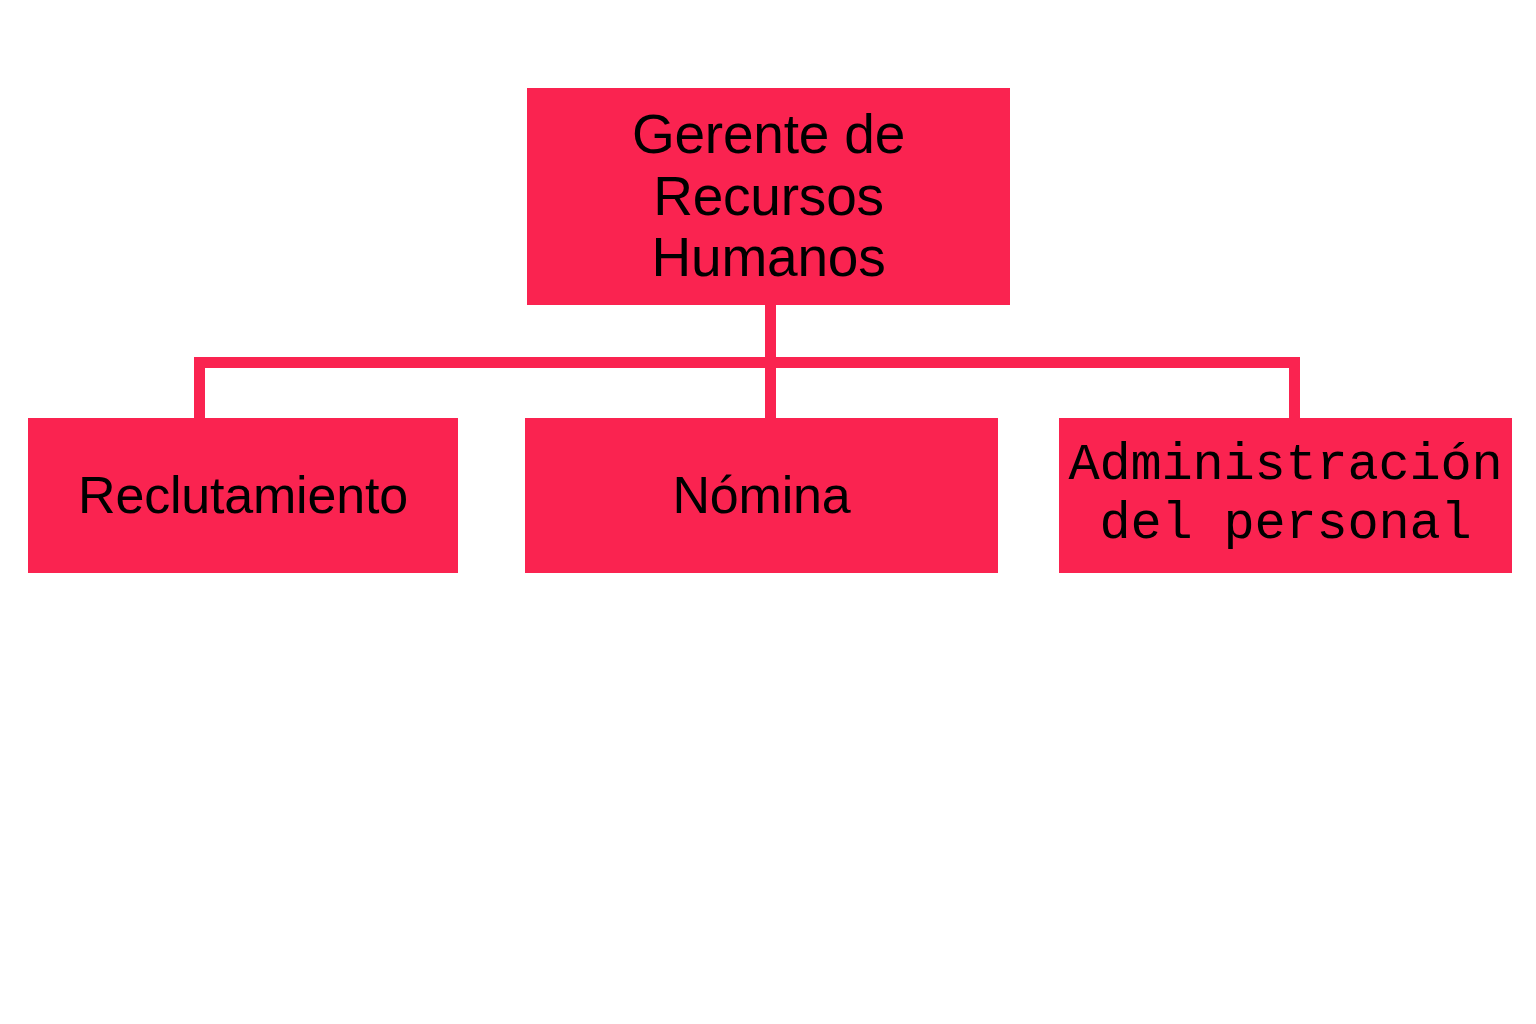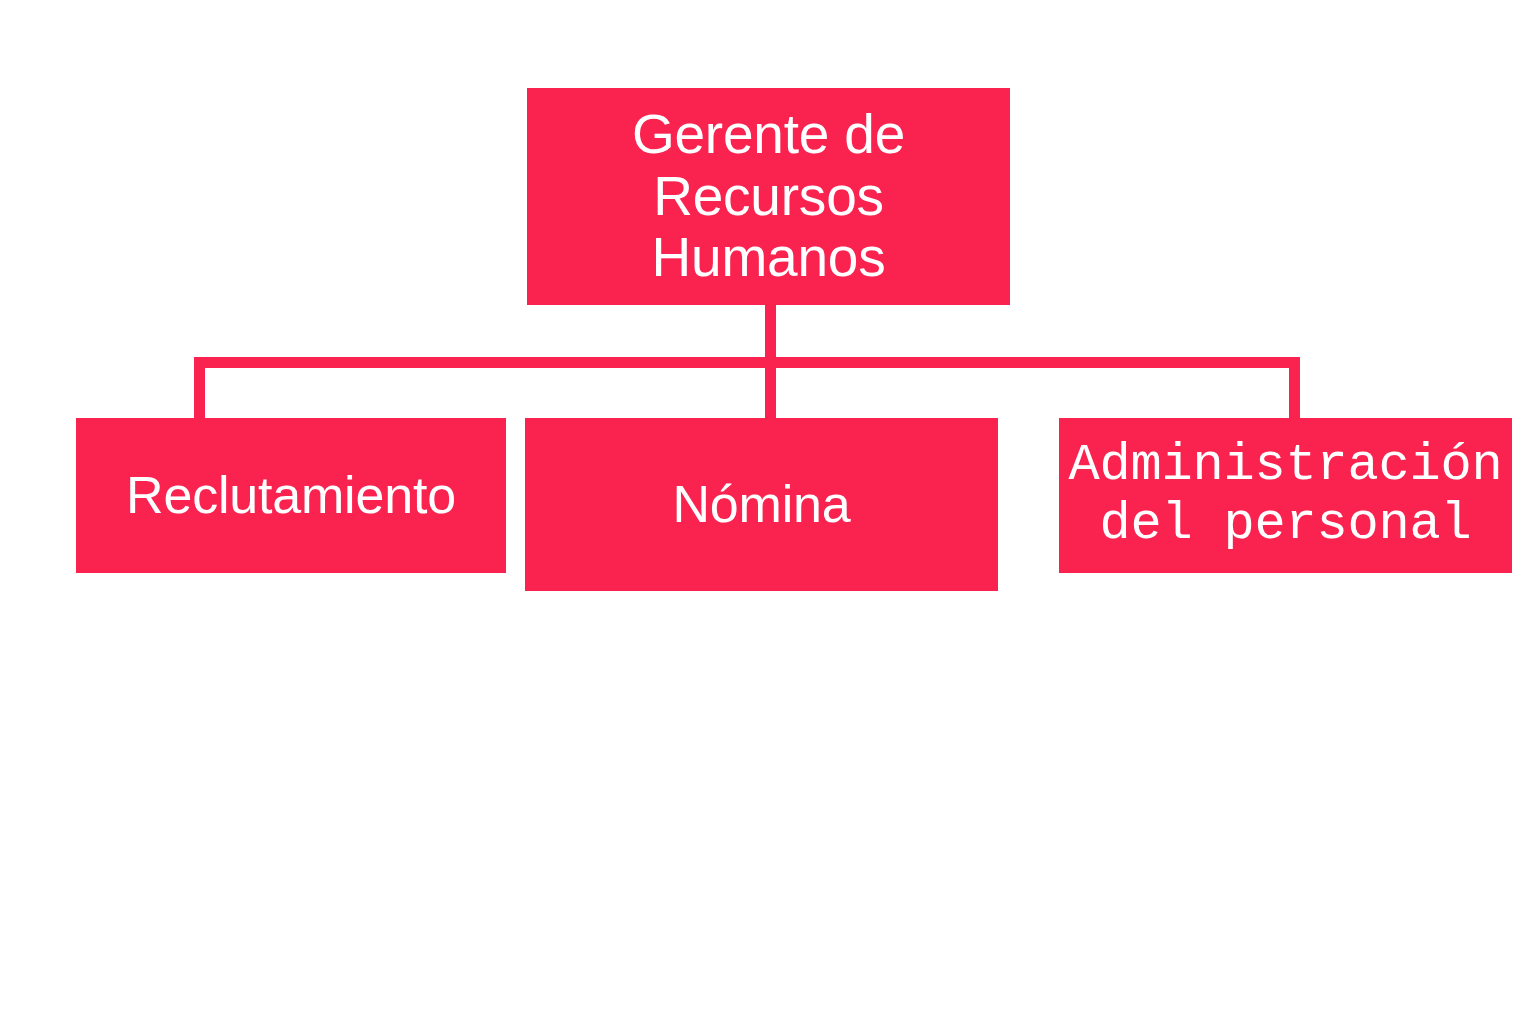--- a/index.html
+++ b/index.html
@@ -18,21 +18,21 @@
     position: relative;
     width: 1536px;
     height: 1024px;
     background: #ffffff;
   }
 
   
   .node {
     position: absolute;
     background: #fa2350;
-    color: #ffffff;
+    color: #000000;
     display: flex;
     align-items: center;
     justify-content: center;
     text-align: center;
     box-sizing: border-box;
     line-height: 1.12;
     letter-spacing: -0.2px;
     -webkit-font-smoothing: antialiased;
   }
 
@@ -51,27 +51,26 @@
     font-size: 55px;
   }
 
   
   #node-child-0 {
     left: 28px;
     top: 418px;
     width: 430px;
     height: 155px;
     font-size: 52px;
-    margin-left: 48px;
   }
   #node-child-1 {
     left: 525px;
     top: 418px;
     width: 473px;
-    height: 173px;
+    height: 155px;
     font-size: 52px;
   }
   #node-child-2 {
     left: 1059px;
     top: 418px;
     width: 453px;
     height: 155px;
     font-size: 52px;
     font-family: Liberation Mono, monospace;
   }

